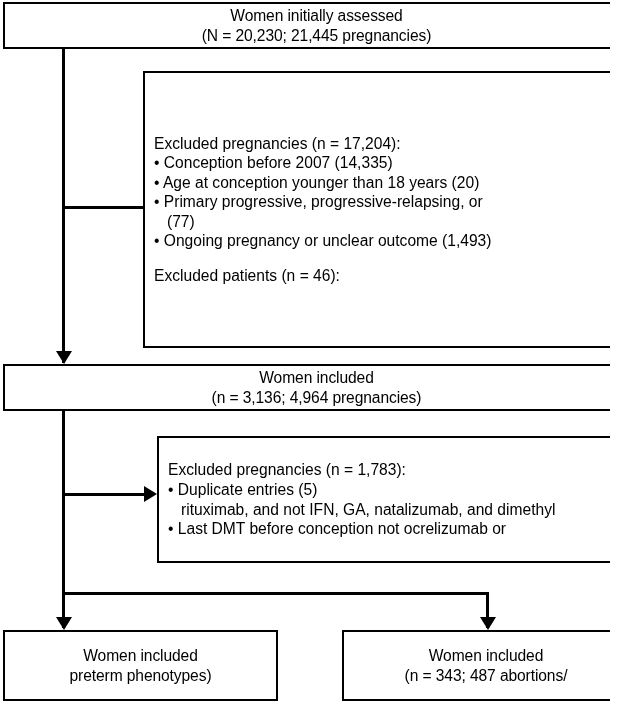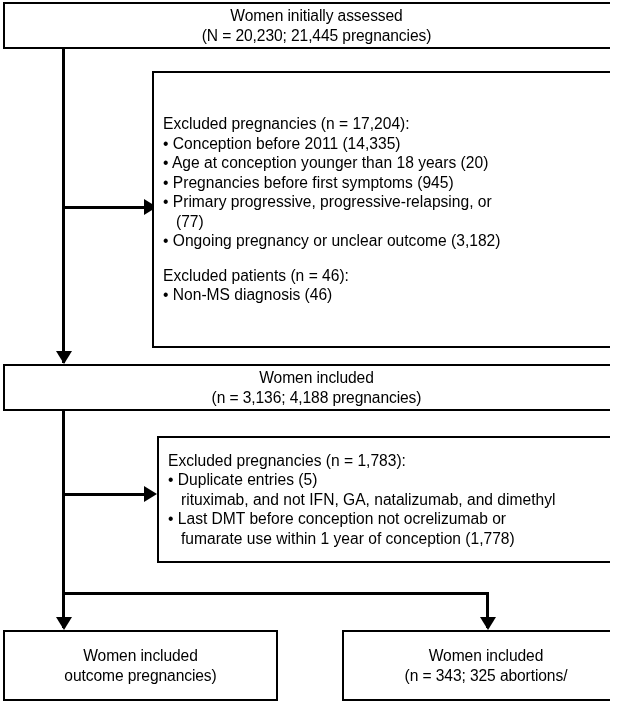--- a/index.html
+++ b/index.html
@@ -88,60 +88,57 @@
     <div class="txt">Women initially assessed</div>
     <div class="txt">(N = 20,230; 21,445 pregnancies)</div>
   </div>
 
   <div class="conn vline" style="left:62px; top:49px; width:3px; height:314px;"></div>
   <div class="arrow-down" style="left:56px; top:351px;"></div>
 
   <div class="conn hline" style="left:62px; top:206px; width:84px; height:3px;"></div>
   <div class="arrow-right" style="left:144px; top:199px;"></div>
 
-  <div class="box left pad-left" style="left:152px; top:71px; width:471px; height:277px;">
+  <div class="box left pad-left" style="left:143px; top:71px; width:471px; height:277px;">
     <div class="txt-left">Excluded pregnancies (n = 17,204):</div>
-    <div class="txt-left">• Conception before 2011 (14,335)</div>
+    <div class="txt-left">• Conception before 2007 (14,335)</div>
     <div class="txt-left">• Age at conception younger than 18 years (20)</div>
-    <div class="txt-left">• Pregnancies before first symptoms (945)</div>
     <div class="txt-left">• Primary progressive, progressive-relapsing, or</div>
     <div class="txt-left">   (77)</div>
-    <div class="txt-left">• Ongoing pregnancy or unclear outcome (3,182)</div>
+    <div class="txt-left">• Ongoing pregnancy or unclear outcome (1,493)</div>
     <span class="gap"></span>
     <div class="txt-left">Excluded patients (n = 46):</div>
-    <div class="txt-left">• Non-MS diagnosis (46)</div>
   </div>
 
   <div class="box center" style="left:3px; top:364px; width:627px; height:47px;">
     <div class="txt">Women included</div>
-    <div class="txt">(n = 3,136; 4,188 pregnancies)</div>
+    <div class="txt">(n = 3,136; 4,964 pregnancies)</div>
   </div>
 
   <div class="conn vline" style="left:62px; top:411px; width:3px; height:184px;"></div>
 
   <div class="conn hline" style="left:62px; top:493px; width:84px; height:3px;"></div>
   <div class="arrow-right" style="left:144px; top:486px;"></div>
 
   <div class="box left pad-left" style="left:157px; top:436px; width:471px; height:127px;">
     <div class="txt-left">Excluded pregnancies (n = 1,783):</div>
     <div class="txt-left">• Duplicate entries (5)</div>
     <div class="txt-left">   rituximab, and not IFN, GA, natalizumab, and dimethyl</div>
     <div class="txt-left">• Last DMT before conception not ocrelizumab or</div>
-    <div class="txt-left">   fumarate use within 1 year of conception (1,778)</div>
   </div>
 
   <div class="conn hline" style="left:62px; top:592px; width:427px; height:3px;"></div>
   <div class="conn vline" style="left:62px; top:592px; width:3px; height:36px;"></div>
   <div class="arrow-down" style="left:56px; top:617px;"></div>
   <div class="conn vline" style="left:486px; top:592px; width:3px; height:36px;"></div>
   <div class="arrow-down" style="left:480px; top:617px;"></div>
 
   <div class="box center" style="left:3px; top:630px; width:275px; height:71px;">
     <div class="txt">Women included</div>
-    <div class="txt">outcome pregnancies)</div>
+    <div class="txt">preterm phenotypes)</div>
   </div>
 
   <div class="box center" style="left:342px; top:630px; width:288px; height:71px;">
     <div class="txt">Women included</div>
-    <div class="txt">(n = 343; 325 abortions/</div>
+    <div class="txt">(n = 343; 487 abortions/</div>
   </div>
 
 </div>
 
 </body></html>

